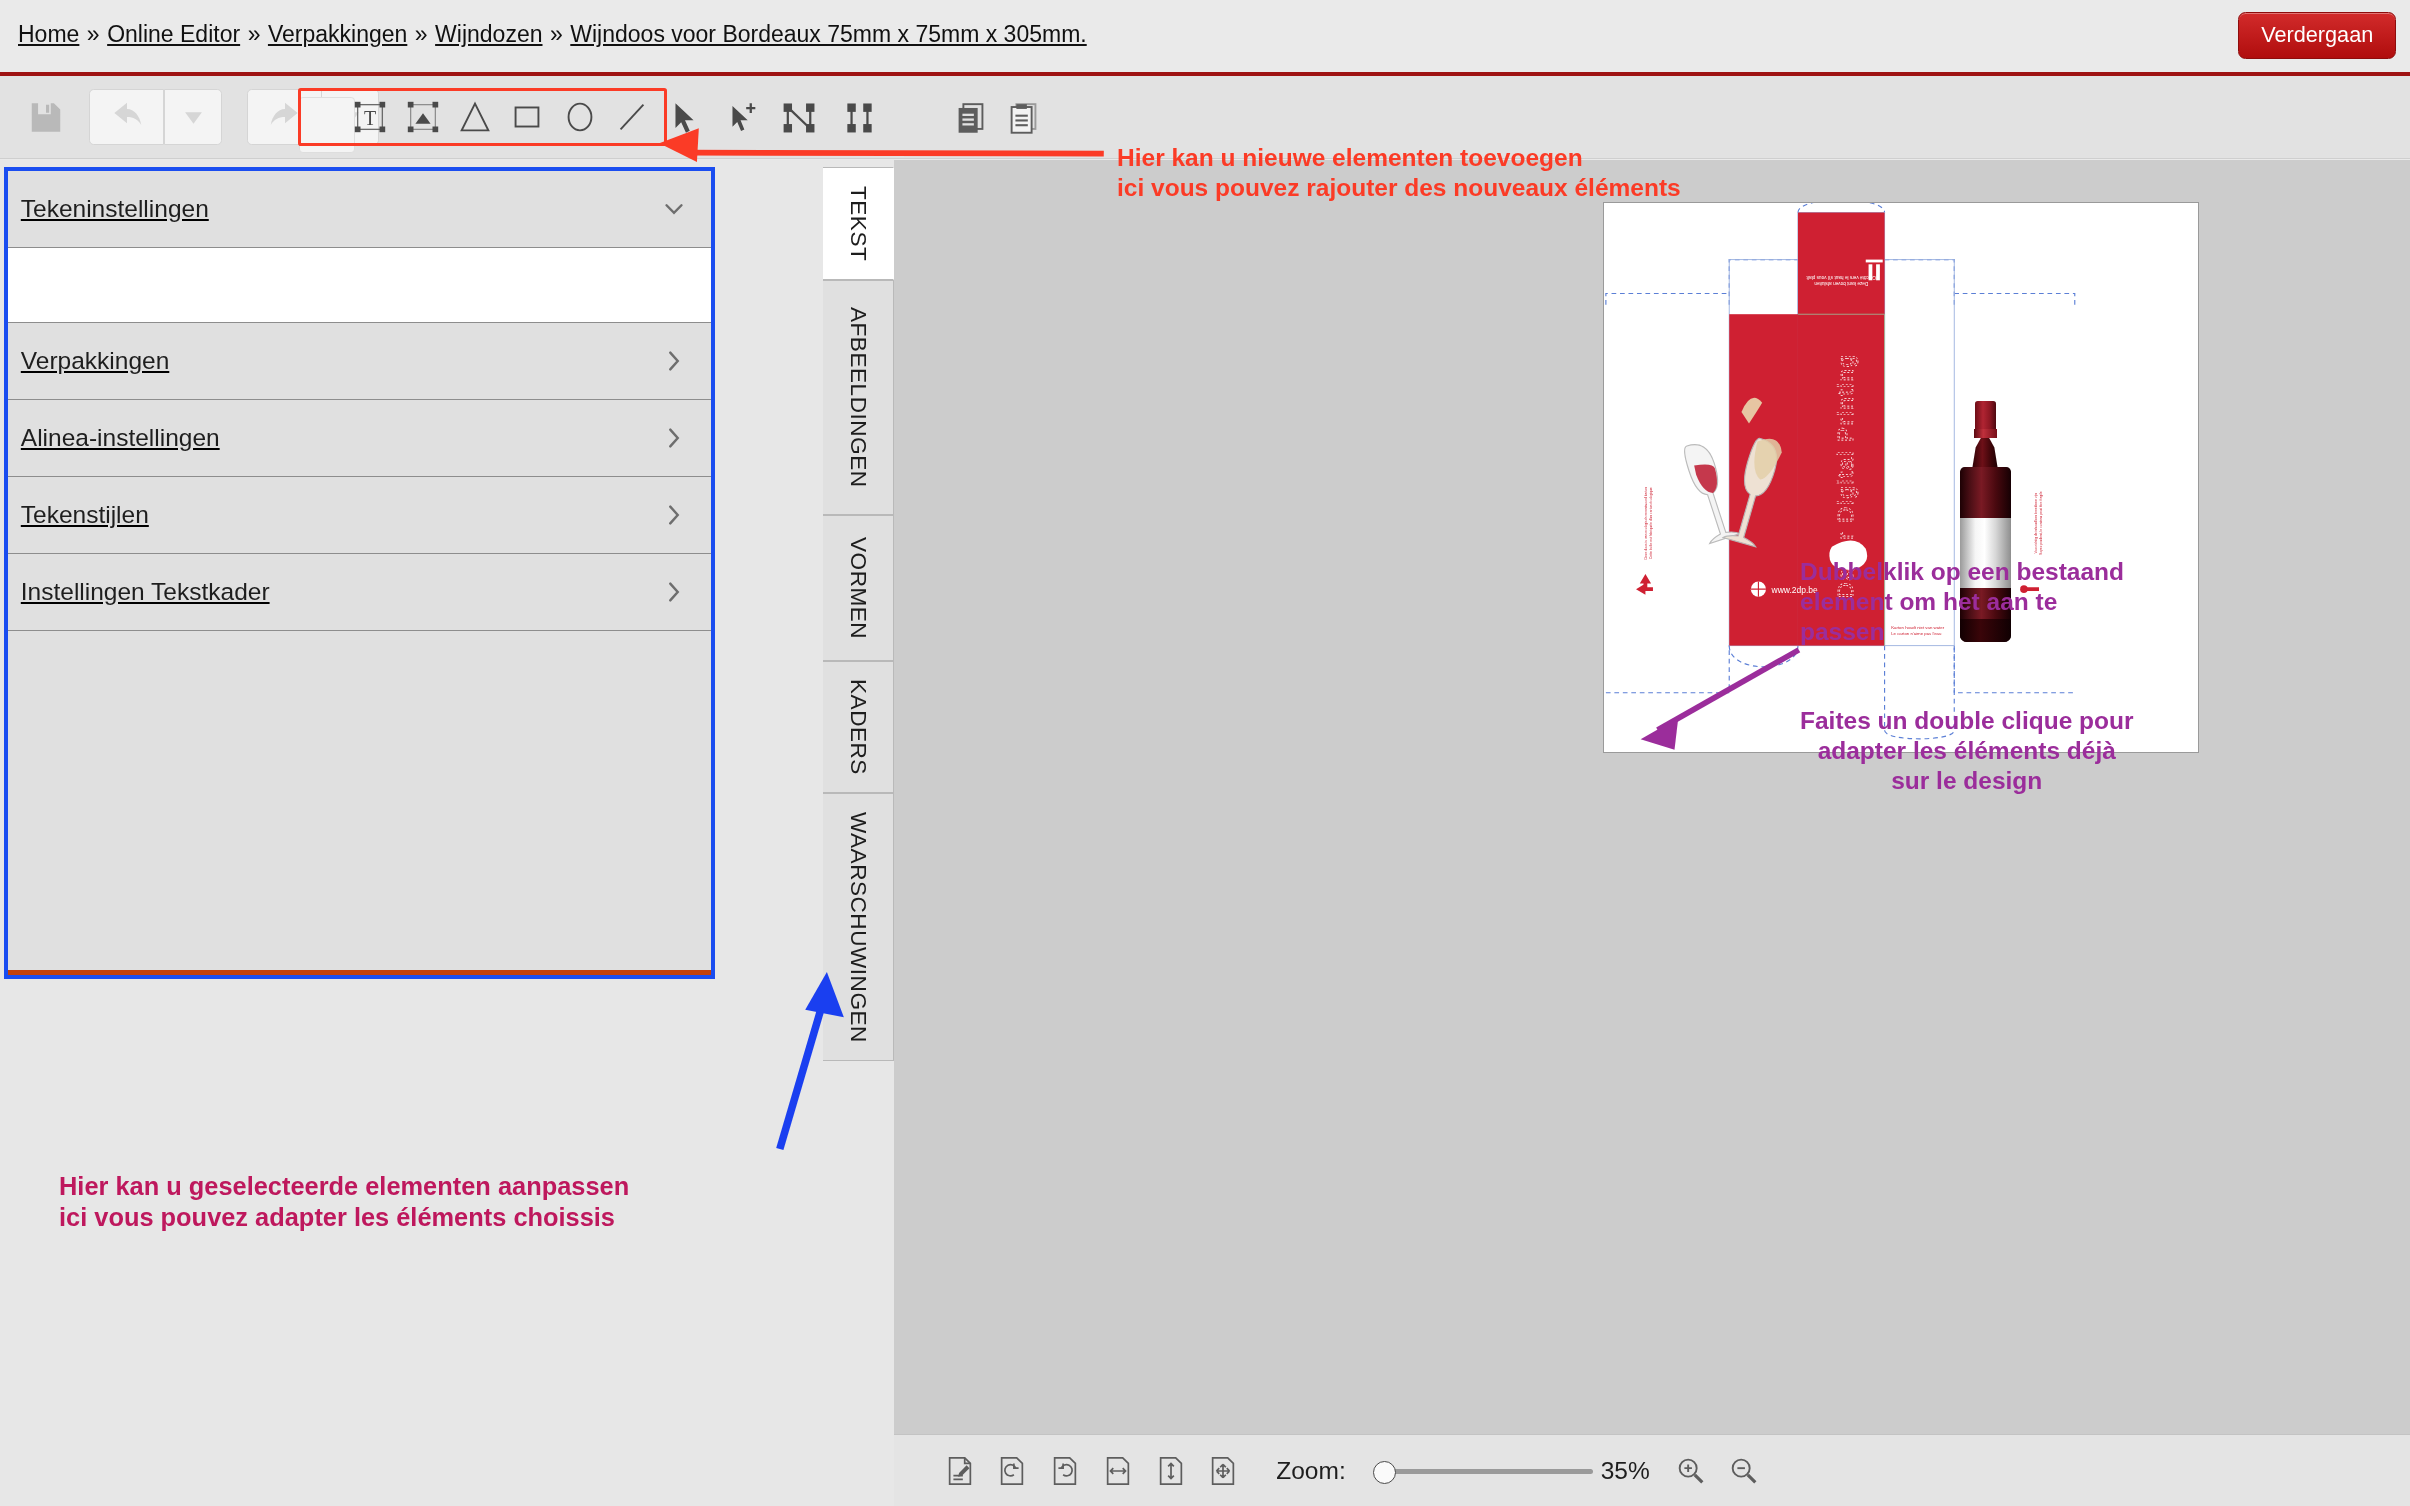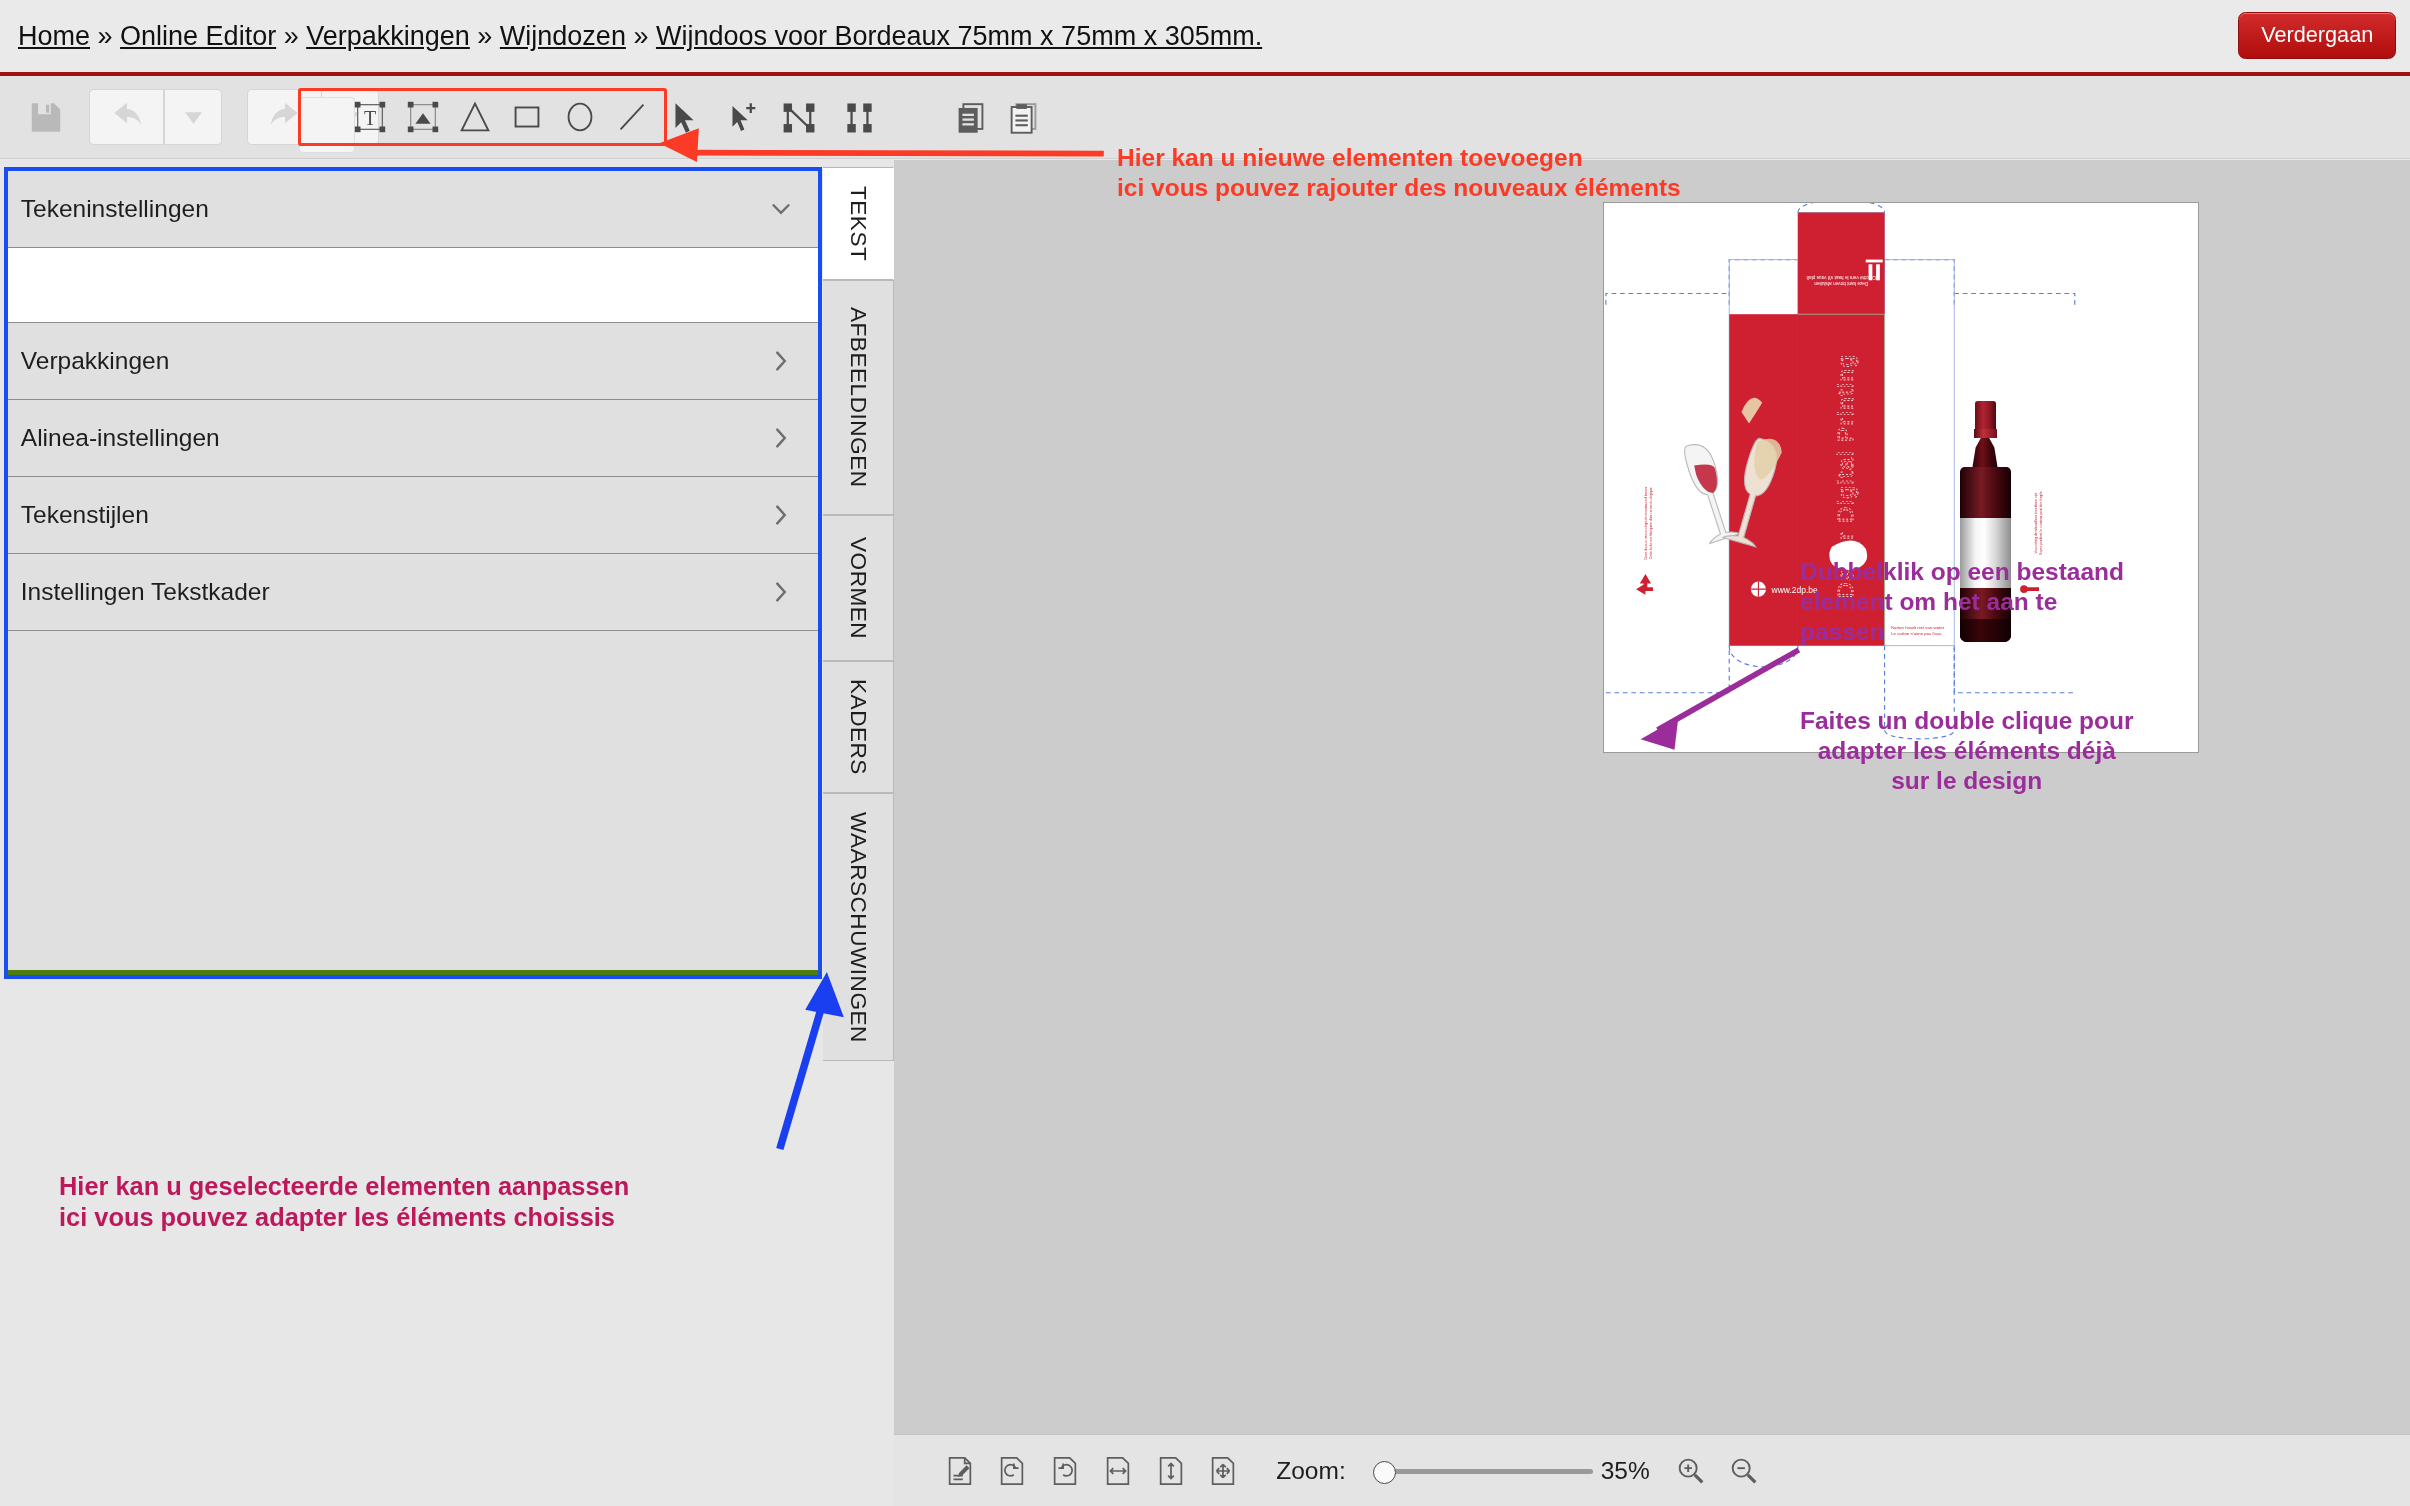--- a/index.html
+++ b/index.html
@@ -11,21 +11,21 @@
   }
   #app { position: relative; width: 2411px; height: 1507px; }
 
   
   .crumbbar {
     position: absolute; left: 0; top: 0; width: 2411px; height: 74px;
     background: #eaeaea;
   }
   .crumbs {
     position: absolute; left: 18px; top: 21px;
-    font-size: 27px; color: #111; white-space: nowrap;
+    font-size: 23px; color: #111; white-space: nowrap;
   }
   .crumbs a { color: #111; text-decoration: underline; }
   .crumbs .sep { margin: 0 7.5px; text-decoration: none; color: #111; }
   .verdergaan {
     position: absolute; right: 15px; top: 12.2px;
     padding: 8.5px 21.7px 10.4px 21.7px;
     background: linear-gradient(#d22b2b, #b00d0d);
     border: 0.9px solid #8e0c0c;
     border-radius: 7.5px;
     color: #fff; font-size: 21.7px; font-weight: 500;
@@ -75,23 +75,24 @@
     position: absolute; background: #f4f4f4;
     border: 0.9px solid #dedede; border-radius: 3.8px;
   }
 
   
   .leftpanel {
     position: absolute; left: 0; top: 160px; width: 894px; height: 1347px;
     background: #e7e7e7;
   }
   .accordion {
-    position: absolute; left: 3.8px; top: 6.6px; width: 818px; height: 812px;
+    position: absolute; left: 3.8px; top: 6.6px; width: 711px; height: 812px;
     border: 4.7px solid #1a4df0;
-    background: #4d7c0f;
+    background: #c2410c;
+    text-decoration: underline;
   }
   .acc-row {
     position: relative; height: 77px; background: #e0e0e0;
     border-bottom: 0.9px solid #8d8d8d;
     display: flex; align-items: center; cursor: pointer;
   }
   .acc-row .lbl {
     margin-left: 13px; font-size: 24.5px; color: #1e1e1e;
   }
   .acc-row .chev {

